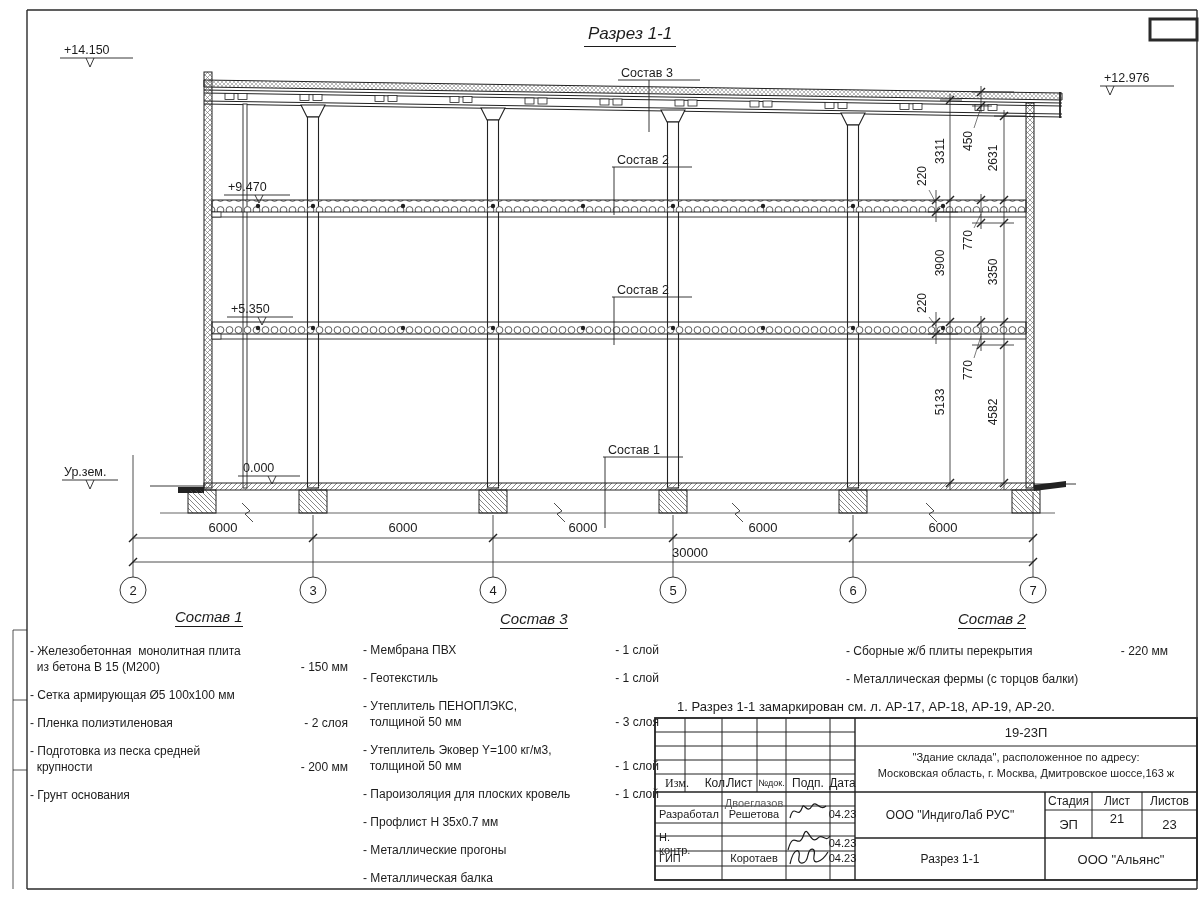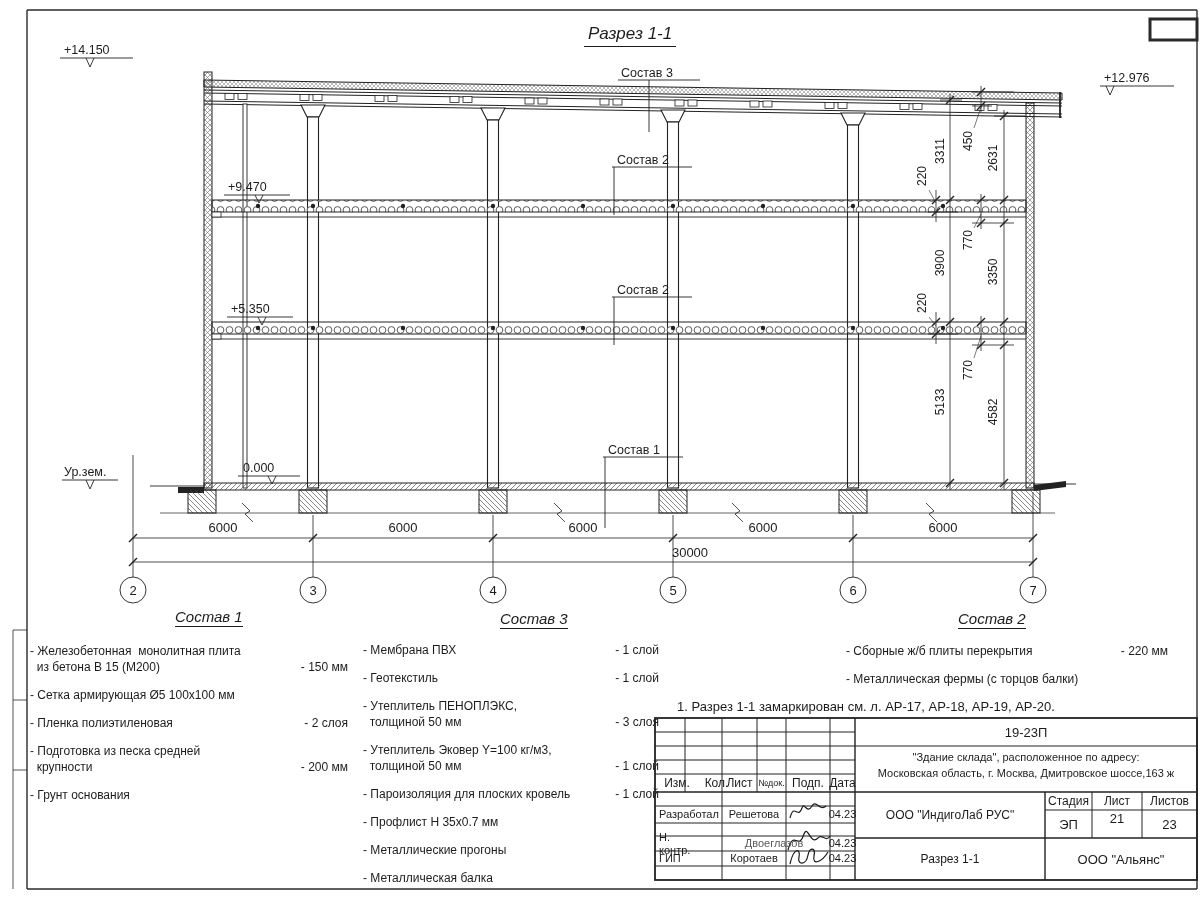--- a/index.html
+++ b/index.html
@@ -416,33 +416,33 @@
     <div class="ci">
           <span class="txt">- Металлическая фермы (с торцов балки)</span>
           <span class="qty"></span>
         </div>
   </div>
 </div>
 
 <div class="abs note" style="left:677px;top:699px;width:460px;">1. Разрез 1-1 замаркирован см. л. АР-17, АР-18, АР-19, АР-20.</div>
 
 <div class="tb">
-  <div class="c" style="left:655px;top:774px;width:44px;height:18px;">Изм.</div>
+  <div class="c" style="left:655px;top:774px;width:44px;height:18px;font-family:Liberation Serif, serif;">Изм.</div>
   <div class="c" style="left:685px;top:774px;width:37px;height:18px;padding-left:13px;">Кол.</div>
   <div class="c" style="left:722px;top:774px;width:35px;height:18px;">Лист</div>
   <div class="c small" style="left:757px;top:774px;width:29px;height:18px;">№док.</div>
   <div class="c" style="left:786px;top:774px;width:44px;height:18px;">Подп.</div>
   <div class="c" style="left:830px;top:774px;width:25px;height:18px;text-align:center;">Дата</div>
 
   <div class="c l f11" style="left:659px;top:806px;width:62px;height:17px;border-radius:7px;">Разработал</div>
   <div class="c f11" style="left:722px;top:806px;width:64px;height:17px;">Решетова</div>
   <div class="c f11" style="left:830px;top:806px;width:25px;height:17px;">04.23</div>
 
   <div class="c l f11" style="left:659px;top:836px;width:44px;height:15px;">Н. контр.</div>
-  <div class="c f11 muted" style="left:722px;top:836px;width:64px;height:15px;padding-left:20px;">Двоеглазов</div>
+  <div class="c f11 muted" style="left:722px;top:796px;width:64px;height:15px;">Двоеглазов</div>
   <div class="c f11" style="left:830px;top:836px;width:25px;height:15px;">04.23</div>
 
   <div class="c l f11" style="left:659px;top:851px;width:62px;height:15px;">ГИП</div>
   <div class="c f11" style="left:722px;top:851px;width:64px;height:15px;">Коротаев</div>
   <div class="c f11" style="left:830px;top:851px;width:25px;height:15px;">04.23</div>
 
   <div class="c f13" style="left:855px;top:718px;width:342px;height:28px;">19-23П</div>
   <div class="c f11" style="left:855px;top:748px;width:342px;height:18px;">"Здание склада", расположенное по адресу:</div>
   <div class="c f11" style="left:855px;top:764px;width:342px;height:18px;">Московская область, г. Москва, Дмитровское шоссе,163 ж</div>
   <div class="c" style="left:855px;top:792px;width:190px;height:46px;">ООО "ИндигоЛаб РУС"</div>

